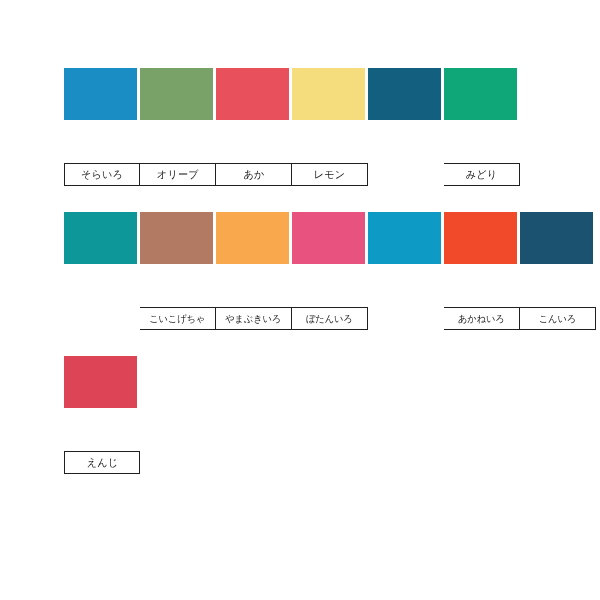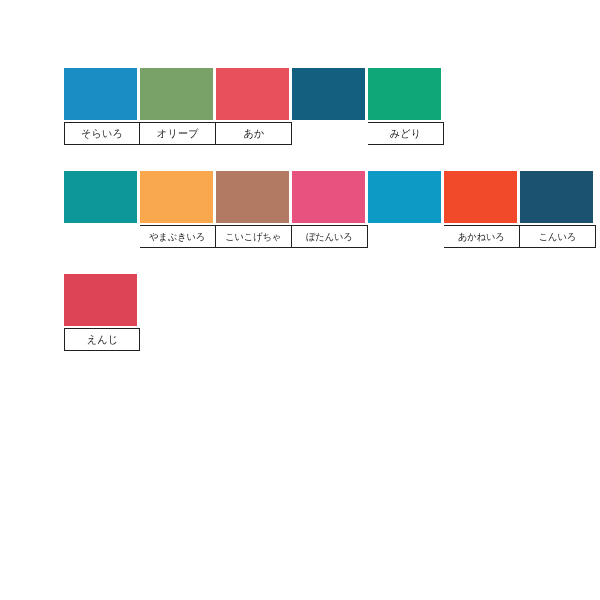--- a/index.html
+++ b/index.html
@@ -36,20 +36,21 @@
     margin-bottom: 26px;
   }
 
   .swatch-cell {
     width: 76px;
     box-sizing: border-box;
     display: flex;
     flex-direction: column;
     align-items: stretch;
     position: relative;
+    gap: 41px;
   }
 
   .swatch-chip-wrap {
     height: 54px;
     padding: 0 3px 0 0;
     box-sizing: border-box;
     display: flex;
     align-items: stretch;
   }
 
@@ -118,20 +119,28 @@
       <div class="swatch-cell">
         <div class="swatch-chip-wrap">
           <div class="swatch-chip" style="background-color: rgb(232, 81, 92);"></div>
         </div>
         <div class="swatch-label-box">
           <span class="swatch-label">あか</span>
         </div>
       </div>
       <div class="swatch-cell">
         <div class="swatch-chip-wrap">
+          <div class="swatch-chip" style="background-color: rgb(245, 220, 124);"></div>
+        </div>
+        <div class="swatch-label-box">
+          <span class="swatch-label">レモン</span>
+        </div>
+      </div>
+      <div class="swatch-cell">
+        <div class="swatch-chip-wrap">
           <div class="swatch-chip" style="background-color: rgb(18, 95, 127);"></div>
         </div>
       </div>
       <div class="swatch-cell">
         <div class="swatch-chip-wrap">
           <div class="swatch-chip" style="background-color: rgb(15, 166, 120);"></div>
         </div>
         <div class="swatch-label-box">
           <span class="swatch-label">みどり</span>
         </div>
@@ -139,32 +148,32 @@
     </div>
 
     <div class="swatch-row">
       <div class="swatch-cell">
         <div class="swatch-chip-wrap">
           <div class="swatch-chip" style="background-color: rgb(13, 151, 152);"></div>
         </div>
       </div>
       <div class="swatch-cell">
         <div class="swatch-chip-wrap">
+          <div class="swatch-chip" style="background-color: rgb(179, 122, 99);"></div>
+        </div>
+        <div class="swatch-label-box">
+          <span class="swatch-label tight">こいこげちゃ</span>
+        </div>
+      </div>
+      <div class="swatch-cell">
+        <div class="swatch-chip-wrap">
           <div class="swatch-chip" style="background-color: rgb(249, 168, 77);"></div>
         </div>
         <div class="swatch-label-box">
           <span class="swatch-label tight">やまぶきいろ</span>
-        </div>
-      </div>
-      <div class="swatch-cell">
-        <div class="swatch-chip-wrap">
-          <div class="swatch-chip" style="background-color: rgb(179, 122, 99);"></div>
-        </div>
-        <div class="swatch-label-box">
-          <span class="swatch-label tight">こいこげちゃ</span>
         </div>
       </div>
       <div class="swatch-cell">
         <div class="swatch-chip-wrap">
           <div class="swatch-chip" style="background-color: rgb(232, 82, 127);"></div>
         </div>
         <div class="swatch-label-box">
           <span class="swatch-label tight">ぼたんいろ</span>
         </div>
       </div>

